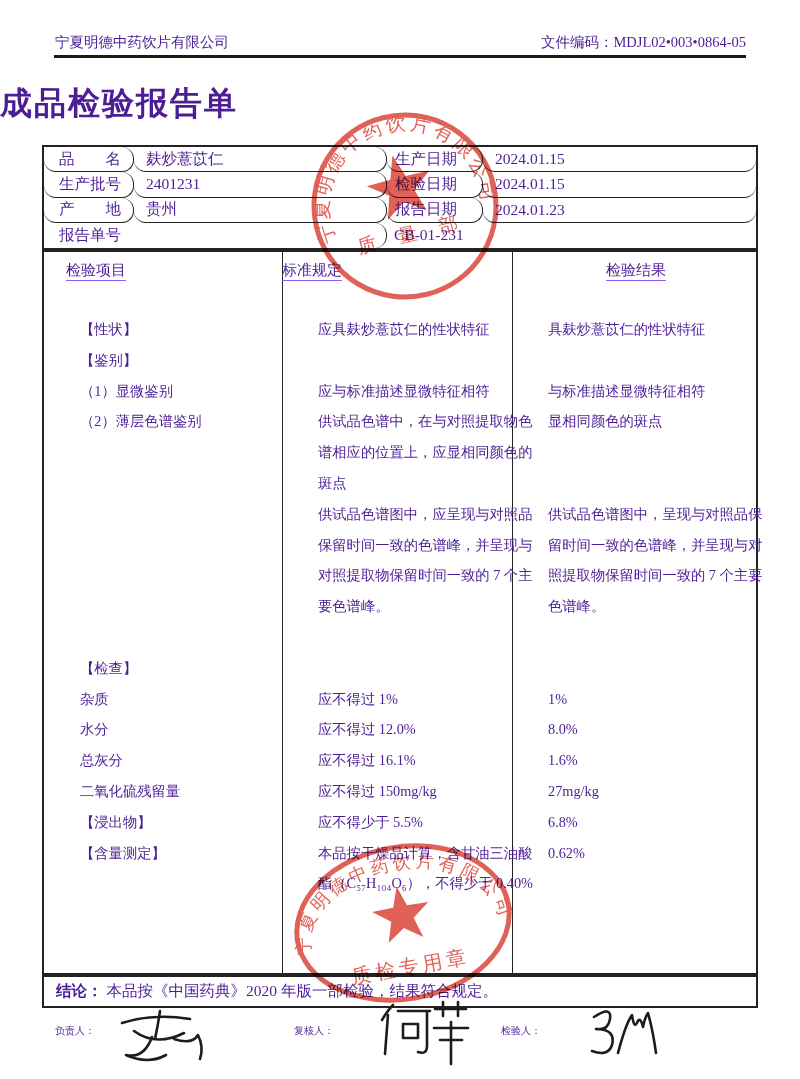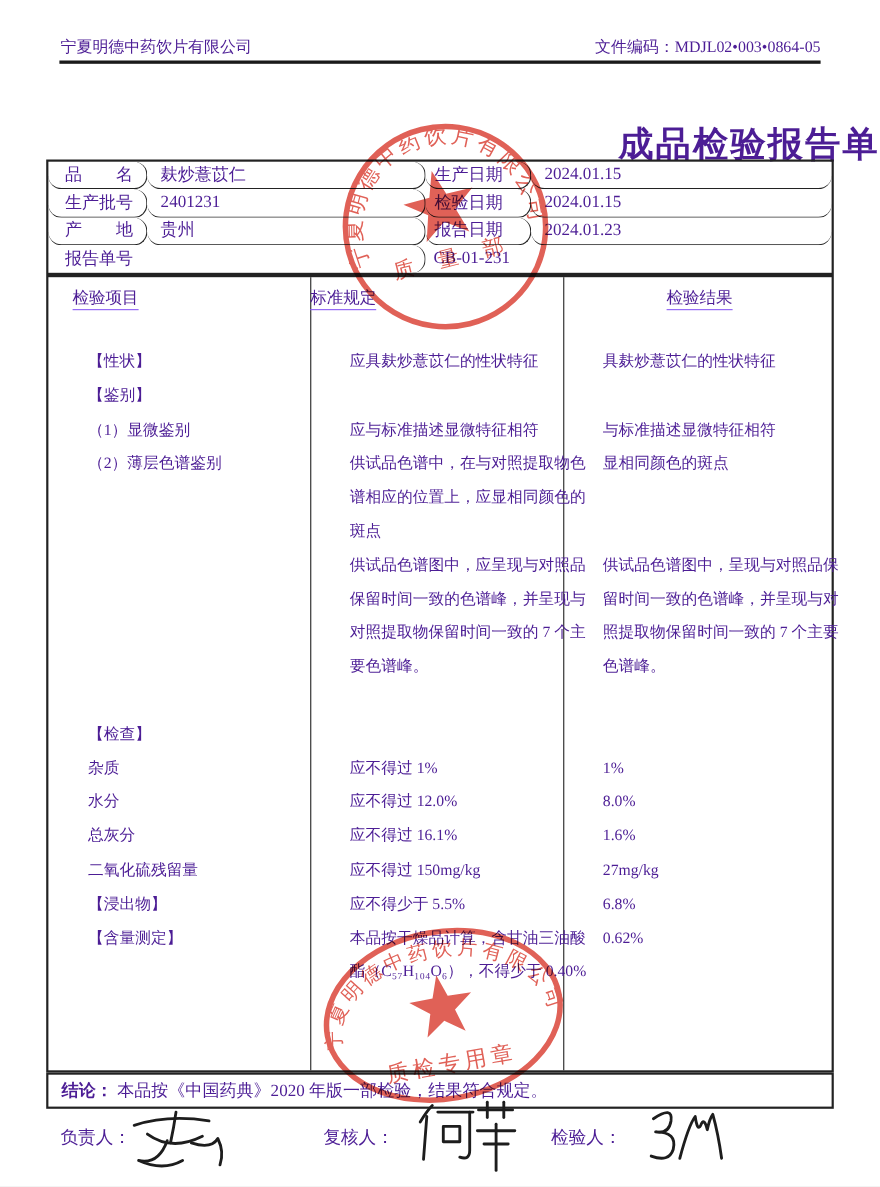--- a/index.html
+++ b/index.html
@@ -6,22 +6,22 @@
   .page{
     position:relative; width:800px; height:1079px; background:#ffffff;
     font-family:"Liberation Serif","DejaVu Serif",serif;
     color:#4c1d95; overflow:hidden; margin:0 auto;
   }
   
   .hdr-company{position:absolute; left:55px; top:33px; font-size:14.5px;}
   .hdr-code{position:absolute; right:54px; top:33px; font-size:14.5px;}
   .hdr-rule{position:absolute; left:54px; top:55px; width:692px; height:3px; background:#1a1a1a;}
   .doc-title{
-    position:absolute; left:0; top:82px; width:100%; text-align:right;
-    font-size:32px; font-weight:bold; letter-spacing:2px;margin-top:28px;
+    position:absolute; left:0; top:82px; width:100%; text-align:left;
+    font-size:32px; font-weight:bold; letter-spacing:2px;
   }
   
   .info-table{
     position:absolute; left:42px; top:145px; width:716px; height:105px;
     border:2px solid #222; box-sizing:border-box;
     display:grid; grid-template-columns:90px 253px 96px 1fr;
     grid-template-rows:repeat(4,1fr); font-size:15.5px;
   }
   .ic{display:flex; align-items:center; box-sizing:border-box;
       border-right:1px solid #222; border-bottom:1px solid #222;
@@ -49,21 +49,21 @@
   .rrow{display:grid; grid-template-columns:238px 230px 248px; height:30.8px;}
   .rc{line-height:30.8px; padding-left:13px; white-space:nowrap; overflow:visible; box-sizing:border-box;}
   
   .conclusion{
     position:absolute; left:42px; top:975px; width:716px; height:33px;
     border:2px solid #222; box-sizing:border-box; display:flex; align-items:center;
     padding-left:12px; font-size:15.5px;
   }
   .conclusion b{font-weight:bold; margin-right:4px;}
   
-  .sig-label{position:absolute; font-size:16px; top:1024px;}
+  .sig-label{position:absolute; font-size:10px; top:1024px;}
   .sig-label.s1{left:55px;} .sig-label.s2{left:294px;} .sig-label.s3{left:501px;}
   .sig-svg{position:absolute;}
   .sig-svg path{stroke:#1d1d1d; stroke-width:2.6; fill:none; stroke-linecap:round; stroke-linejoin:round;}
   
   .stamp{position:absolute; mix-blend-mode:multiply; opacity:0.88; pointer-events:none;}
   .stamp text{font-family:"Liberation Serif","DejaVu Serif",serif;}
 </style>
 </head>
 <body>
 

